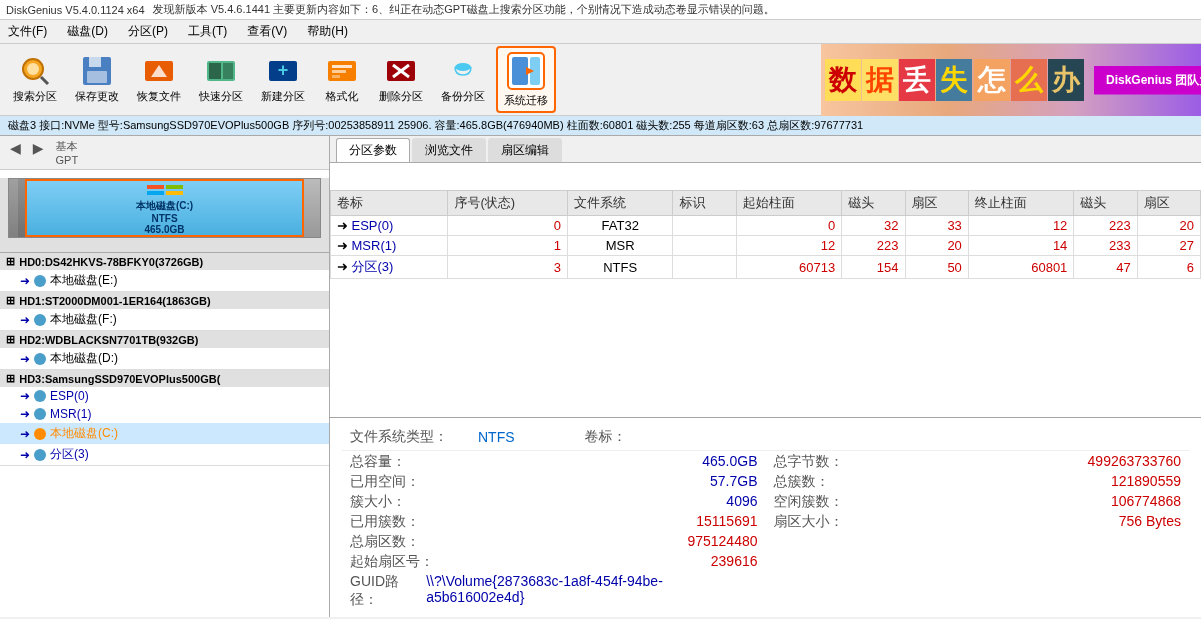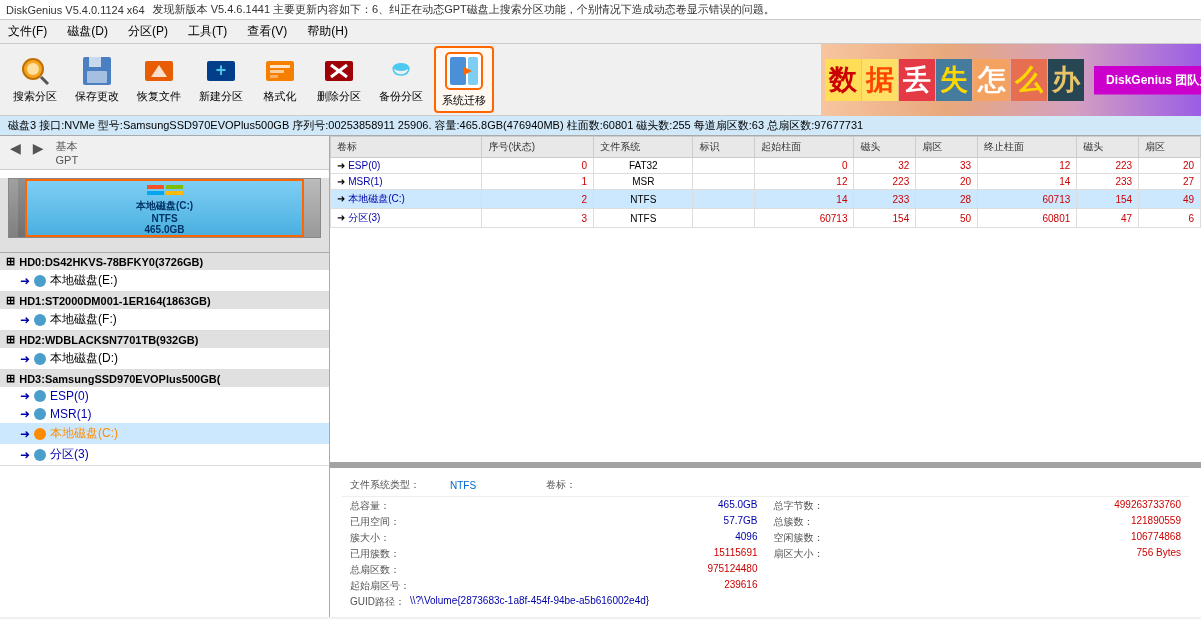--- a/index.html
+++ b/index.html
@@ -48,30 +48,30 @@
     
     #detail-bar { background: #d0e8f8; padding: 2px 8px; font-size: 11px; border-bottom: 1px solid #aaa; white-space: nowrap; overflow: hidden; }
     
     
     #tabs { display: flex; gap: 0; border-bottom: 1px solid #aaa; background: #f0f0f0; padding: 2px 6px 0; }
     .tab { padding: 3px 12px; cursor: pointer; font-size: 12px; border: 1px solid transparent; border-bottom: none; background: #ddd; margin-right: 2px; border-radius: 3px 3px 0 0; }
     .tab.active { background: #fff; border-color: #aaa; }
     
     
     #partition-table { flex: 1; overflow-y: auto; }
-    table { width: 100%; border-collapse: collapse; font-size: 10px; }
+    table { width: 100%; border-collapse: collapse; font-size: 13px; margin-top: 27px; }
     th { background: #e8e8e8; padding: 3px 6px; text-align: left; border: 1px solid #ccc; font-weight: normal; color: #333; white-space: nowrap; }
     td { padding: 2px 6px; border: 1px solid #ddd; white-space: nowrap; }
     tr.row-selected { background: #cce8ff; }
     .label-col { color: #00a; }
     .num-col { color: #c00; text-align: right; }
     .fs-col { text-align: center; }
     
     
-    #props-panel { border-top: 6px solid #a3a3a3; padding: 6px 12px; background: #fff; font-size: 10px; }
+    #props-panel { border-top: 1px solid #a3a3a3; padding: 6px 12px; background: #fff; font-size: 14px; }
     .props-grid { display: grid; grid-template-columns: 1fr 1fr; gap: 0; }
     .props-left, .props-right { padding: 2px 8px; }
     .prop-pair { display: flex; justify-content: space-between; margin-bottom: 2px; }
     .prop-k { color: #555; }
     .prop-v { color: #00a; text-align: right; }
     .prop-v-red { color: #c00; text-align: left; }
     .guid-row { display: flex; margin-top: 2px; }
     .guid-label { color: #555; min-width: 60px; }
     .guid-value { color: #00a; }
     
@@ -120,20 +120,30 @@
     <span>保存更改</span>
   </div>
   <div class="toolbar-btn">
     <div class="toolbar-icon">
       <svg width="32" height="32" viewBox="0 0 32 32">
         <rect x="2" y="6" width="28" height="20" rx="2" fill="#e85d04"></rect>
         <polygon points="16,10 24,22 8,22" fill="#fff" opacity="0.8"></polygon>
       </svg>
     </div>
     <span>恢复文件</span>
+  </div>
+  <div class="toolbar-btn">
+    <div class="toolbar-icon">
+      <svg width="32" height="32" viewBox="0 0 32 32">
+        <rect x="2" y="6" width="28" height="20" rx="2" fill="#52b788"></rect>
+        <rect x="4" y="8" width="12" height="16" fill="#1b4332" opacity="0.7"></rect>
+        <rect x="18" y="8" width="10" height="16" fill="#2d6a4f" opacity="0.7"></rect>
+      </svg>
+    </div>
+    <span>快速分区</span>
   </div>
   <div class="toolbar-btn">
     <div class="toolbar-icon">
       <svg width="32" height="32" viewBox="0 0 32 32">
         <rect x="2" y="6" width="28" height="20" rx="2" fill="#023e8a"></rect>
         <text x="16" y="21" text-anchor="middle" fill="#48cae4" font-size="18" font-weight="bold">+</text>
       </svg>
     </div>
     <span>新建分区</span>
   </div>
@@ -290,20 +300,25 @@
       <div class="tree-item">
         <span style="color:#00a;">➜</span>
         <span class="partition-icon icon-blue"></span>
         <span style="color:#00a;">分区(3)</span>
       </div>
     </div>
   </div>
 
   <div id="right-panel">
 
+    <div id="tabs">
+      <div class="tab active">分区参数</div>
+      <div class="tab">浏览文件</div>
+      <div class="tab">扇区编辑</div>
+    </div>
 
     <div id="partition-table">
       <table>
         <thead>
           <tr>
             <th>卷标</th>
             <th>序号(状态)</th>
             <th>文件系统</th>
             <th>标识</th>
             <th>起始柱面</th>
@@ -332,32 +347,20 @@
             <td class="num-col">1</td>
             <td class="fs-col">MSR</td>
             <td></td>
             <td class="num-col">12</td>
             <td class="num-col">223</td>
             <td class="num-col">20</td>
             <td class="num-col">14</td>
             <td class="num-col">233</td>
             <td class="num-col">27</td>
           </tr>
-          <tr class="row-selected">
-            <td><span>➜</span> <span style="color:#00a;">本地磁盘(C:)</span></td>
-            <td class="num-col">2</td>
-            <td class="fs-col">NTFS</td>
-            <td></td>
-            <td class="num-col">14</td>
-            <td class="num-col">233</td>
-            <td class="num-col">28</td>
-            <td class="num-col">60713</td>
-            <td class="num-col">154</td>
-            <td class="num-col">49</td>
-          </tr>
           <tr>
             <td><span>➜</span> <span class="label-col">分区(3)</span></td>
             <td class="num-col">3</td>
             <td class="fs-col">NTFS</td>
             <td></td>
             <td class="num-col">60713</td>
             <td class="num-col">154</td>
             <td class="num-col">50</td>
             <td class="num-col">60801</td>
             <td class="num-col">47</td>

